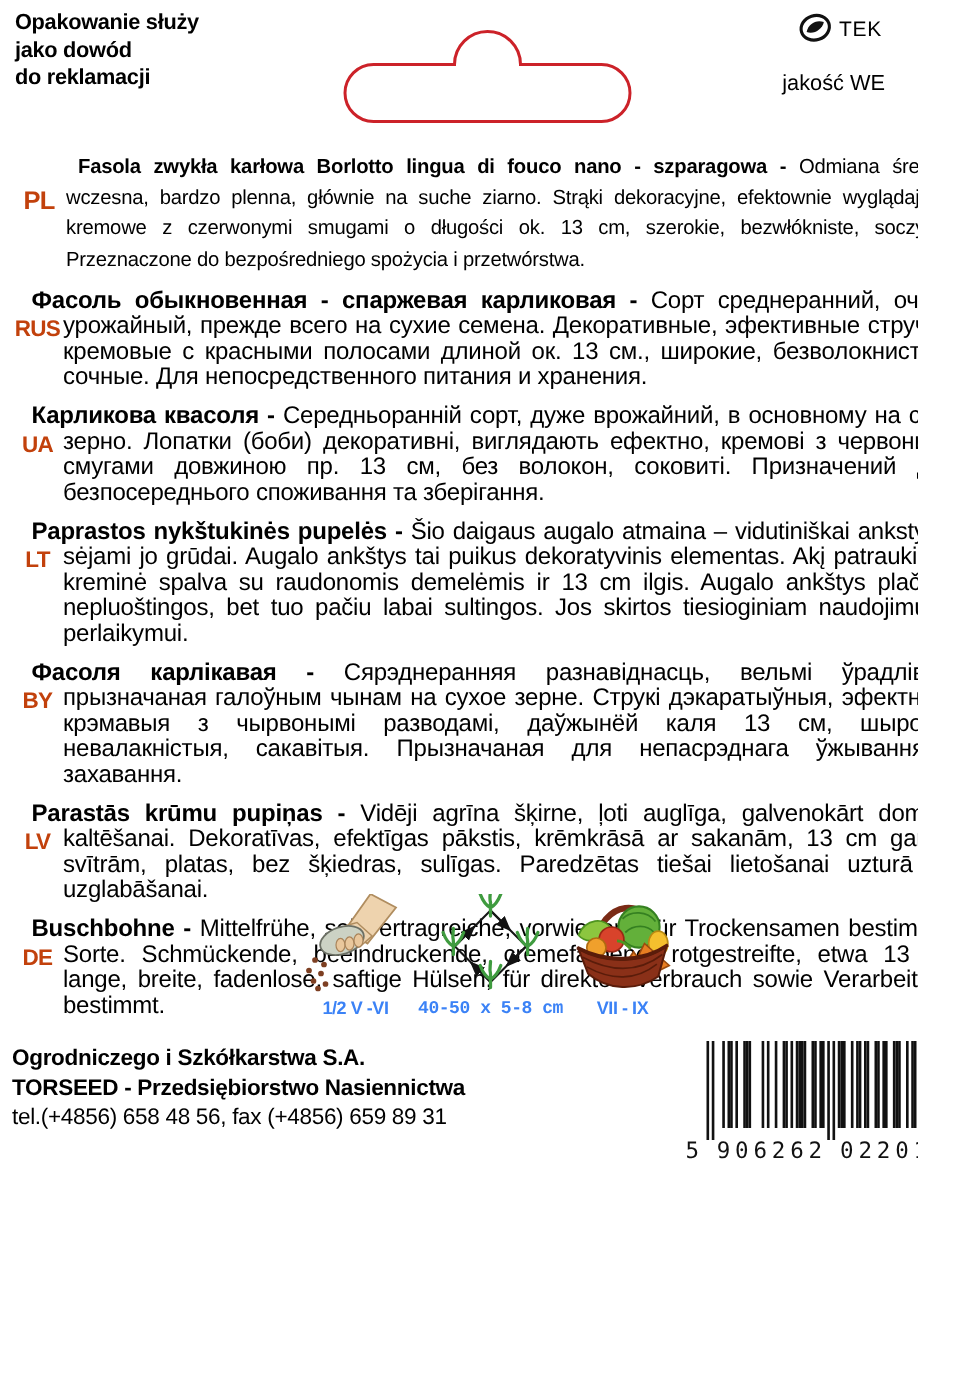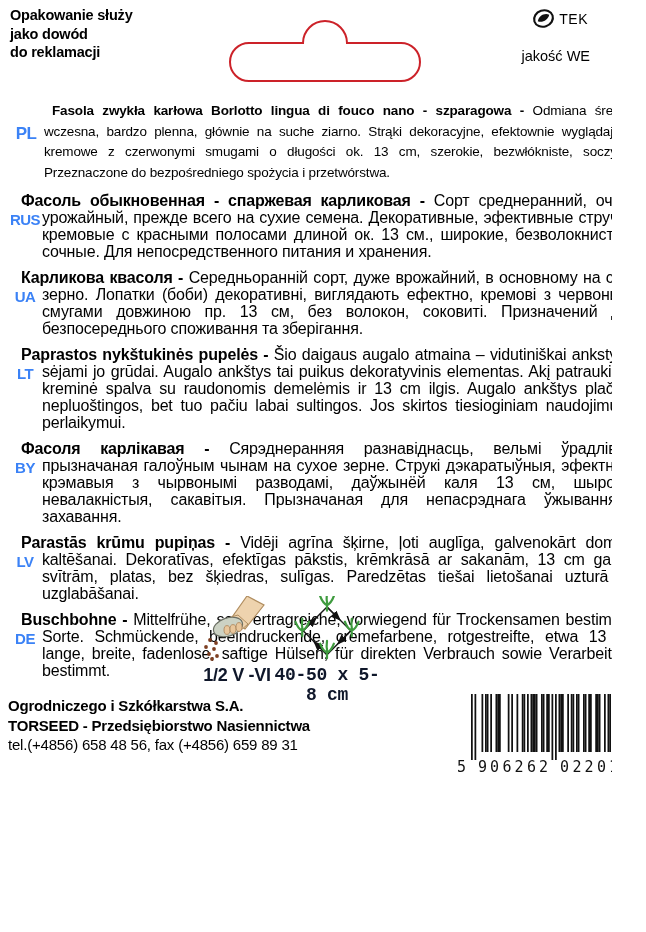--- a/index.html
+++ b/index.html
@@ -16,30 +16,30 @@
 
   
   .hang-tab{position:absolute;left:225px;top:18px;}
 
   
   .sections{position:absolute;left:8px;top:101px;width:630px;}
   .section{position:relative;margin-bottom:9px;padding-left:34px;}
   .section p{margin:0;text-align:justify;font-size:16px;line-height:17px;
              letter-spacing:-0.15px;text-indent:-34px;}
   .section .code{position:absolute;left:0;top:19px;width:34px;text-align:center;
-                 font-weight:bold;color:#3b82f6;font-size:15px;letter-spacing:-0.5px;}
+                 font-weight:bold;color:#c2410c;font-size:15px;letter-spacing:-0.5px;}
   .section.pl{padding-left:36px;}
   .section.pl p{font-size:13.5px;line-height:20.5px;text-indent:-5px;}
   .section.pl .code{top:23px;font-size:17px;width:36px;}
   .section b{font-weight:bold;padding-left:13px;}
 
   
   .icon-item{position:absolute;top:596px;text-align:center;}
   .icon-item .glyph{height:66px;display:flex;align-items:flex-end;justify-content:center;}
-  .icon-item .lbl{margin-top:3px;color:#0f172a;font-weight:bold;font-size:18px;letter-spacing:-0.3px;}
+  .icon-item .lbl{margin-top:3px;color:#3b82f6;font-weight:bold;font-size:12px;letter-spacing:-0.3px;}
   #icon-sowing{left:188px;width:98px;}
   #icon-spacing{left:272px;width:110px;font-family:Liberation Mono, monospace;}
   #icon-harvest{left:370px;width:90px;}
 
   
   .footer{position:absolute;left:8px;top:696px;font-size:15px;line-height:19.5px;letter-spacing:-0.2px;}
   .footer .bold{font-weight:bold;}
   .footer .reg{display:inline-block;margin-left:38px;}
 
   
@@ -154,20 +154,40 @@
         <line x1="7" y1="38" x2="21" y2="24" stroke="#161616" stroke-width="1.5" marker-end="url(#ah)"></line>
         <use href="#sprout" x="33" y="8"></use>
         <use href="#sprout" x="60" y="36"></use>
         <use href="#sprout" x="33" y="60"></use>
         <use href="#sprout" x="6" y="36"></use>
       </svg>
     </div>
     <div class="lbl">40-50 x 5-8 cm</div>
   </div>
 
+  <div class="icon-item" id="icon-harvest">
+    <div class="glyph">
+      <svg width="74" height="66" viewBox="0 0 76 72">
+        <path d="M18 38 C22 4 58 0 62 32" stroke="#7a2b16" stroke-width="4.5" fill="none"></path>
+        <circle cx="50" cy="24" r="15" fill="#63b03a" stroke="#358021" stroke-width="1.5"></circle>
+        <path d="M38 18 C44 12 56 12 62 20 M40 28 C46 22 56 22 61 28" stroke="#358021" stroke-width="1.3" fill="none"></path>
+        <path d="M6 30 C10 18 26 16 30 26 C24 34 12 37 6 30 Z" fill="#8cc63f" stroke="#4e941f" stroke-width="1.2"></path>
+        <circle cx="30" cy="33" r="9" fill="#d8432b" stroke="#992815" stroke-width="1.2"></circle>
+        <circle cx="19" cy="39" r="7" fill="#f0a02c" stroke="#b06a10" stroke-width="1.2"></circle>
+        <ellipse cx="64" cy="36" rx="7" ry="9" fill="#f5c02e" stroke="#b98a12" stroke-width="1.2"></ellipse>
+        <path d="M54 36 L72 52 L64 56 L50 44 Z" fill="#e87e22" stroke="#9c4b0e" stroke-width="1.2"></path>
+        <path d="M46 42 L60 60 L52 61 L42 48 Z" fill="#e87e22" stroke="#9c4b0e" stroke-width="1.2"></path>
+        <path d="M44 40 C40 36 38 34 34 34" stroke="#4e941f" stroke-width="2" fill="none"></path>
+        <path d="M6 40 C26 51 52 51 70 38 L64 60 C48 71 27 70 13 58 Z" fill="#8a3018" stroke="#5a1c0a" stroke-width="1.5"></path>
+        <path d="M9 46 C30 57 50 57 67 44 M12 53 C30 63 48 63 63 51" stroke="#5a1c0a" stroke-width="1.2" fill="none"></path>
+        <path d="M5 39 C26 50 52 50 71 37" stroke="#5a1c0a" stroke-width="2.6" fill="none"></path>
+      </svg>
+    </div>
+    <div class="lbl">VII - IX</div>
+  </div>
 
   <div class="footer">
     <div class="bold">Ogrodniczego i Szkółkarstwa S.A.</div>
     <div class="bold">TORSEED - Przedsiębiorstwo Nasiennictwa</div>
     <div>tel.(+4856) 658 48 56, fax (+4856) 659 89 31</div>
   </div>
 
   <div class="barcode">
     <svg width="192" height="82" viewBox="0 0 192 82" fill="#111">
         <rect x="16.00" y="0" width="1.75" height="66"></rect>

